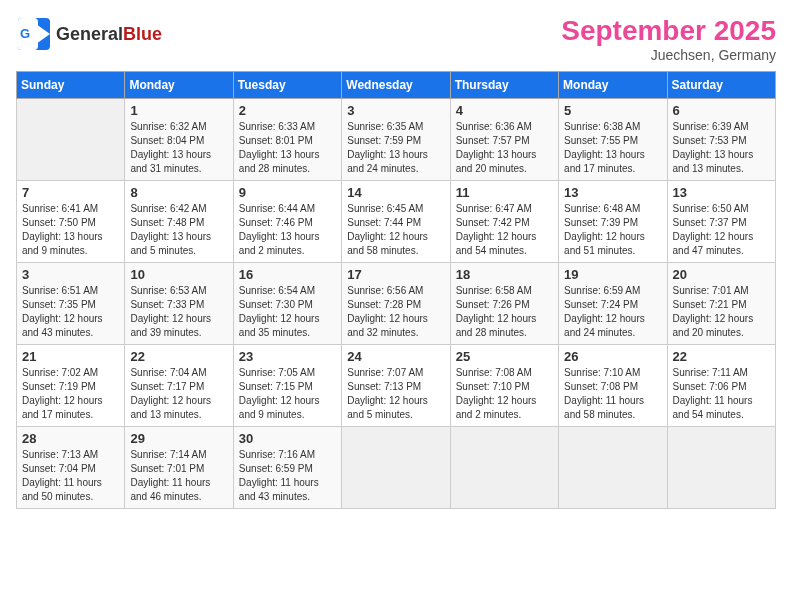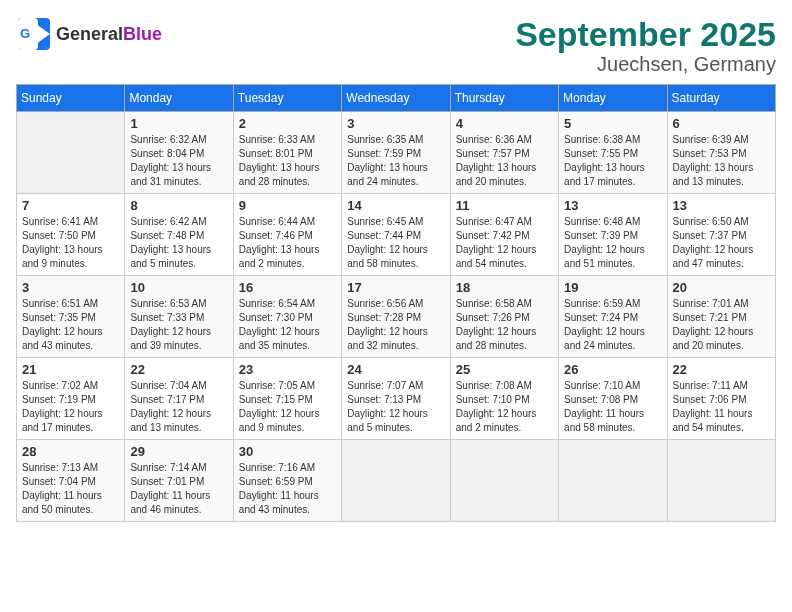--- a/index.html
+++ b/index.html
@@ -23,41 +23,41 @@
     }
     .logo-wrapper {
       display: flex;
       align-items: center;
       gap: 4px;
     }
     .title-block {
       text-align: right;
     }
     .month-title {
-      font-size: 34px;
+      font-size: 28px;
       font-weight: bold;
-      color: #0f766e;
+      color: #ec4899;
       line-height: 1.1;
     }
     .location {
-      font-size: 20px;
+      font-size: 14px;
       color: #555;
     }
     table {
       width: 100%;
       border-collapse: collapse;
       font-size: 11px;
     }
     thead tr th {
       background-color: #1a73e8;
       color: #fff;
       padding: 6px 4px;
       text-align: left;
       font-size: 12px;
-      font-weight: normal;
+      font-weight: bold;
       border: 1px solid #aaa;
     }
     tbody tr td {
       border: 1px solid #ccc;
       padding: 4px 5px;
       vertical-align: top;
       width: 108px;
       min-height: 80px;
       background: #fff;
     }
@@ -87,21 +87,21 @@
   <div class="logo">
     <div class="logo-wrapper">
       <svg width="36" height="36" viewBox="0 0 36 36">
         <rect x="2" y="2" width="32" height="32" rx="4" fill="#1a73e8"></rect>
         <polygon points="20,8 34,18 20,28" fill="#fff"></polygon>
         <rect x="2" y="2" width="20" height="32" rx="4" fill="#fff"></rect>
         <text x="4" y="22" font-size="13" font-weight="bold" fill="#1a73e8" font-family="Arial">G</text>
       </svg>
       <div>
         <div style="font-size:18px;font-weight:bold;color:#333;line-height:1">
-          General<span style="color:#a21caf">Blue</span>
+          General<span style="color:#b91c1c">Blue</span>
         </div>
       </div>
     </div>
   </div>
   <div class="title-block">
     <div class="month-title">September 2025</div>
     <div class="location">Juechsen, Germany</div>
   </div>
 </div>
 

